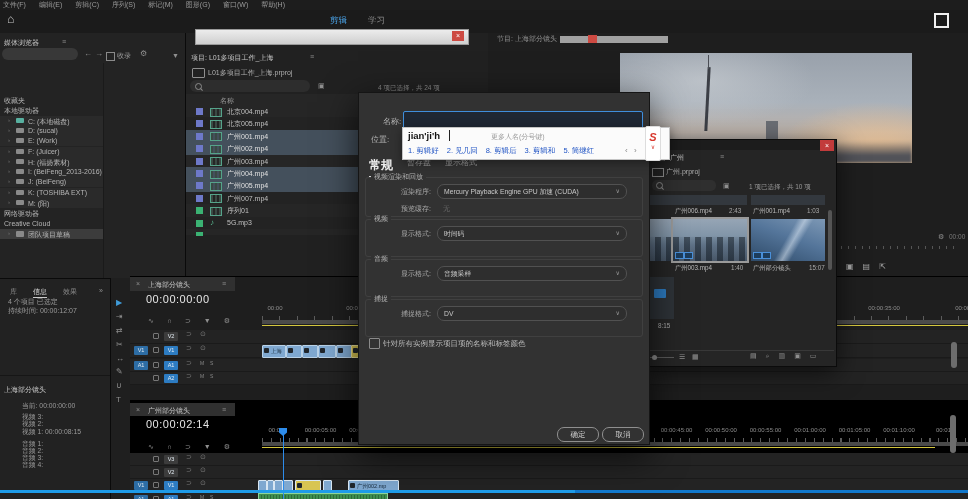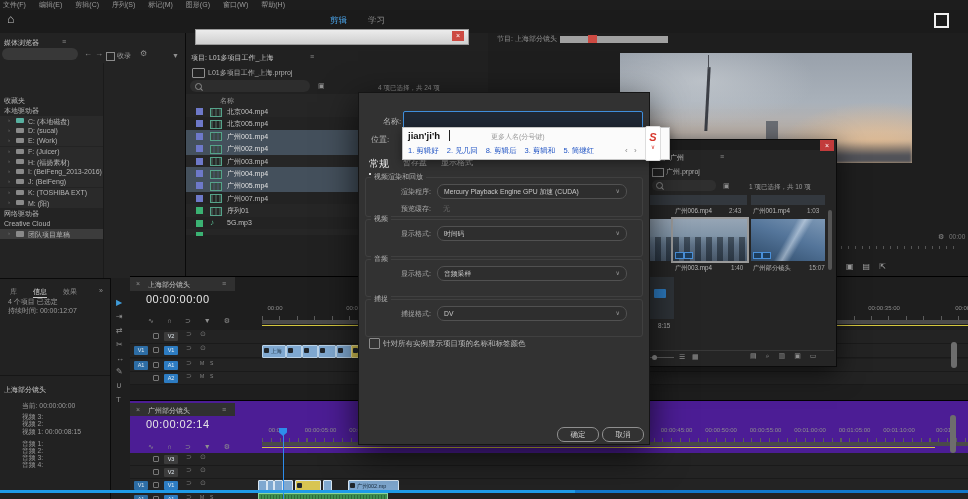--- a/index.html
+++ b/index.html
@@ -327,21 +327,21 @@
       </div>
       <div style="position: absolute; left: 0px; top: 95px; width: 838px; height: 12px; background: rgb(35, 35, 35); border-bottom: 1px solid rgb(26, 26, 26);">
         <div style="position: absolute; left: 23px; top: 3px; width: 4px; height: 4px; border: 1px solid rgb(119, 119, 119); border-radius: 1px;"></div>
         <div style="position: absolute; left: 34px; top: 1.5px; width: 14px; height: 9px; border-radius: 1px; background: rgb(45, 124, 194); color: rgb(228, 237, 244); font-size: 5.5px; text-align: center; line-height: 9px;">A2</div>
         <div style="position: absolute; left: 56px; top: 0px; font-size: 7px; color: rgb(119, 119, 119);">⊃</div>
         <div style="position: absolute; left: 70px; top: 1px; font-size: 5px; color: rgb(136, 136, 136);">M</div>
         <div style="position: absolute; left: 80px; top: 1px; font-size: 5px; color: rgb(136, 136, 136);">S</div>
       </div>
     </div>
 
-  <div class="panel" id="tl-bot" style="left:130px;top:400px;width:838px;height:99px;background:#4c1d95;border-top:1px solid #000;">
+  <div class="panel" id="tl-bot" style="left:130px;top:400px;width:838px;height:99px;background:#000000;border-top:1px solid #000;">
     <div class="abs" style="left:0;top:2px;width:105px;height:13px;background:#303030;">
       <span class="icon" style="left:6px;top:3px;font-size:7px;">×</span>
       <span class="tab-sm abs" style="left:18px;top:3px;">广州部分镜头</span>
       <span class="icon" style="left:92px;top:3px;font-size:7px;">≡</span>
     </div>
     <span class="abs" style="left:16px;top:17px;font-size:11px;color:#e6e6e6;letter-spacing:.5px;">00:00:02:14</span>
     <div class="abs" id="tl-bot-icons" style="left:18px;top:42px;display:flex;gap:13px;">
         <div style="font-size: 7px; color: rgb(143, 143, 143);">∿</div>
         <div style="font-size: 7px; color: rgb(143, 143, 143);">∩</div>
         <div style="font-size: 7px; color: rgb(143, 143, 143);">⊃</div>
@@ -482,21 +482,21 @@
   </div>
 
   <div class="abs" style="left:358px;top:92px;width:290px;height:351px;z-index:40;background:#323232;
               border:1px solid #151515;box-shadow:0 10px 34px rgba(0,0,0,.7);">
     <span class="t" style="left:12px;top:23px;font-size:8px;color:#b8b8b8;margin-left:12px;">名称:</span>
     <div class="abs" style="left:44px;top:18px;width:238px;height:16px;background:#1f2733;
                 border:1px solid #3f8edc;border-radius:2px;"></div>
     <span class="t" style="left:12px;top:41px;font-size:8px;color:#b8b8b8;">位置:</span>
 
     <div class="abs" id="dlg-tabs" style="left:10px;top:64px;display:flex;gap:14px;">
-        <div style="font-size: 10px; color: rgb(236, 236, 236); padding-bottom: 2px; border-bottom: 2px solid rgb(216, 216, 216);">常规</div>
+        <div style="font-size: 12px; color: rgb(236, 236, 236); padding-bottom: 2px; border-bottom: 2px solid rgb(216, 216, 216); font-weight: bold;">常规</div>
         <div style="font-size: 8px; color: rgb(151, 151, 151); padding-bottom: 2px;">暂存盘</div>
         <div style="font-size: 8px; color: rgb(151, 151, 151); padding-bottom: 2px;">显示格式</div>
       </div>
     <div id="dlg-groups">
         <div style="position: absolute; left: 6px; top: 84px; width: 276px; height: 38px; border: 1px solid rgb(64, 64, 64); border-radius: 3px;"></div>
         <div style="position: absolute; left: 12px; top: 79px; font-size: 7px; color: rgb(180, 180, 180); background: rgb(50, 50, 50); padding: 0px 3px; white-space: nowrap;">视频渲染和回放</div>
         <div style="position: absolute; left: 12px; top: 94px; width: 60px; text-align: right; font-size: 7px; color: rgb(168, 168, 168); white-space: nowrap;">渲染程序:</div>
         <div style="position: absolute; left: 78px; top: 91px; width: 182px; height: 13px; background: rgb(46, 46, 46); border: 1px solid rgb(81, 81, 81); border-radius: 7px; color: rgb(201, 201, 201); font-size: 6.8px; line-height: 13px; padding-left: 6px; overflow: hidden; white-space: nowrap;">Mercury Playback Engine GPU 加速 (CUDA)<div style="position: absolute; right: 6px; top: 0px; font-size: 6px; color: rgb(153, 153, 153); line-height: 13px;">∨</div></div>
         <div style="position: absolute; left: 12px; top: 111px; width: 60px; text-align: right; font-size: 7px; color: rgb(168, 168, 168); white-space: nowrap;">预览缓存:</div>
         <div style="position: absolute; left: 84px; top: 111px; font-size: 7px; color: rgb(110, 110, 110);">无</div>

